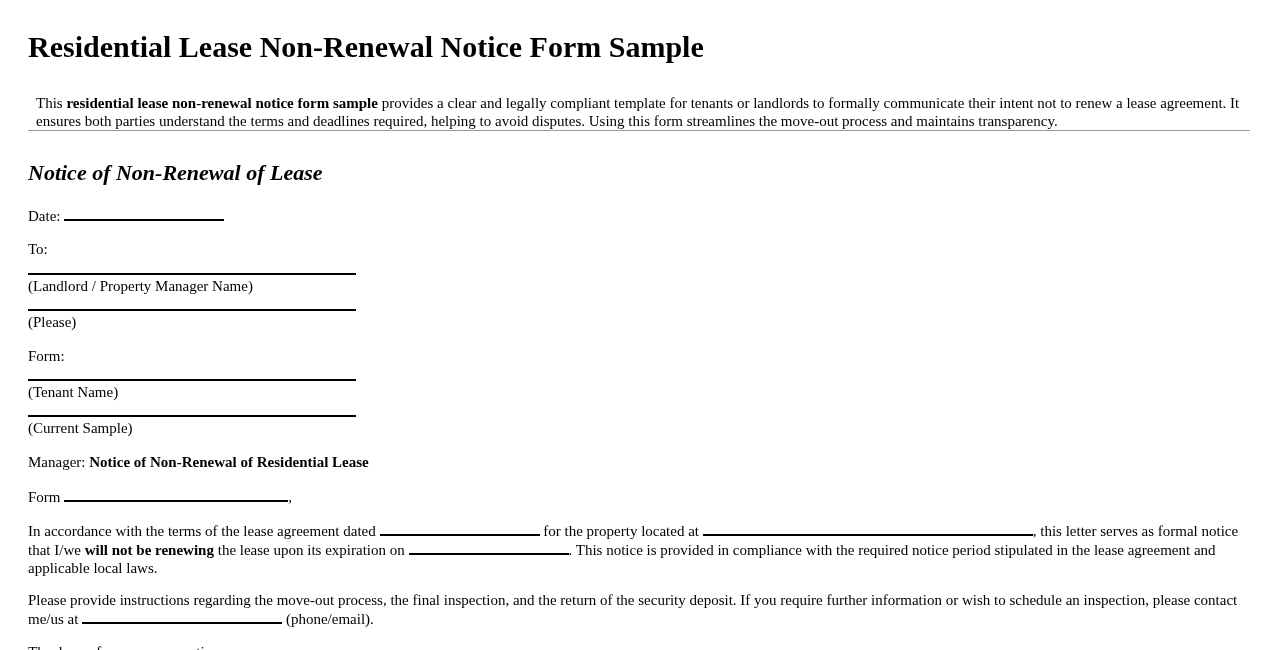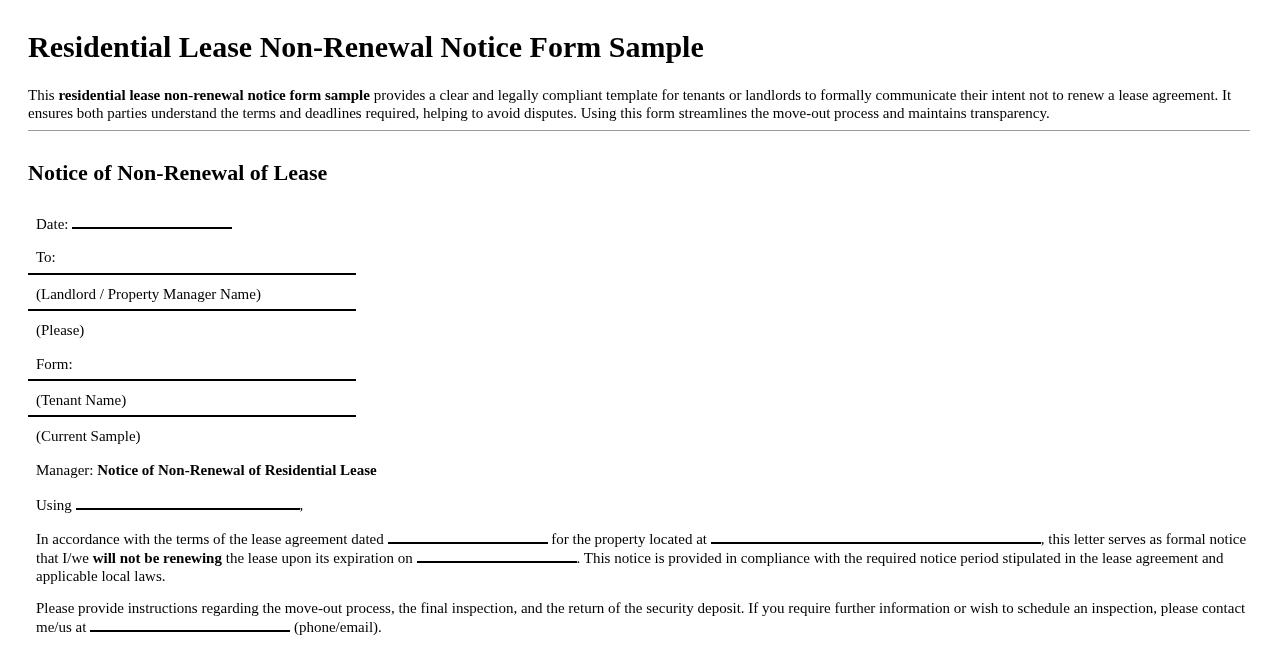--- a/index.html
+++ b/index.html
@@ -8,30 +8,30 @@
     font-family: "Liberation Serif", serif;
     color: #000;
     font-size: 15px;
     line-height: 18px;
   }
   .page { padding: 0 28px; }
   h1 {
     font-size: 30px; font-weight: bold; margin: 0;
     position: absolute; top: 30px; left: 28px; line-height: 34px;
   }
-  .intro { position: absolute; top: 86px; left: 28px; width: 1222px; margin: 0; }
+  .intro { position: absolute; top: 86px; left: 28px; width: 1222px; margin: 8px; }
   hr.divider {
     position: absolute; top: 130px; left: 28px; width: 1222px;
     border: none; border-top: 1px solid #9a9a9a; margin: 0;
   }
   h2 {
     position: absolute; top: 160px; left: 28px; margin: 0;
-    font-size: 22px; font-weight: bold; line-height: 26px;
+    font-size: 22px; font-weight: bold; line-height: 26px; font-style: italic;
   }
-  .blk { position: absolute; left: 28px; margin: 8px; }
+  .blk { position: absolute; left: 28px; margin: 0; }
   .blank { display: inline-block; border-bottom: 2px solid #000; vertical-align: baseline; height: 13px; }
   .line-full { position: absolute; left: 28px; width: 328px; border-top: 2px solid #000; }
   b { font-weight: bold; }
 </style>
 </head>
 <body>
 
 <div class="page">
   <h1>Residential Lease Non-Renewal Notice Form Sample</h1>
 
@@ -53,20 +53,20 @@
   <p class="blk" style="top:313px">(Please)</p>
 
   <p class="blk" style="top:347px">Form:</p>
   <div class="line-full" style="top:379px"></div>
   <p class="blk" style="top:383px">(Tenant Name)</p>
   <div class="line-full" style="top:415px"></div>
   <p class="blk" style="top:419px">(Current Sample)</p>
 
   <p class="blk" style="top:453px"><span>Manager: </span><b>Notice of Non-Renewal of Residential Lease</b></p>
 
-  <p class="blk" style="top:487px"><span>Using </span><span class="blank" style="width:224px"></span><span>,</span></p>
+  <p class="blk" style="top:487px"><span>Form </span><span class="blank" style="width:224px"></span><span>,</span></p>
 
   <p class="blk" style="top:521px; width:1222px"><span>In accordance with the terms of the lease agreement dated </span><span class="blank" style="width:160px"></span><span> for the property located at </span><span class="blank" style="width:330px"></span><span>, this letter serves as formal notice that I/we </span><b>will not be renewing</b><span> the lease upon its expiration on </span><span class="blank" style="width:160px"></span><span>. This notice is provided in compliance with the required notice period stipulated in the lease agreement and applicable local laws.</span></p>
 
   <p class="blk" style="top:591px; width:1222px"><span>Please provide instructions regarding the move-out process, the final inspection, and the return of the security deposit. If you require further information or wish to schedule an inspection, please contact me/us at </span><span class="blank" style="width:200px"></span><span> (phone/email).</span></p>
 
   <p class="blk" style="top:643px">Thank you for your cooperation.</p>
 </div>
 
 </body></html>

